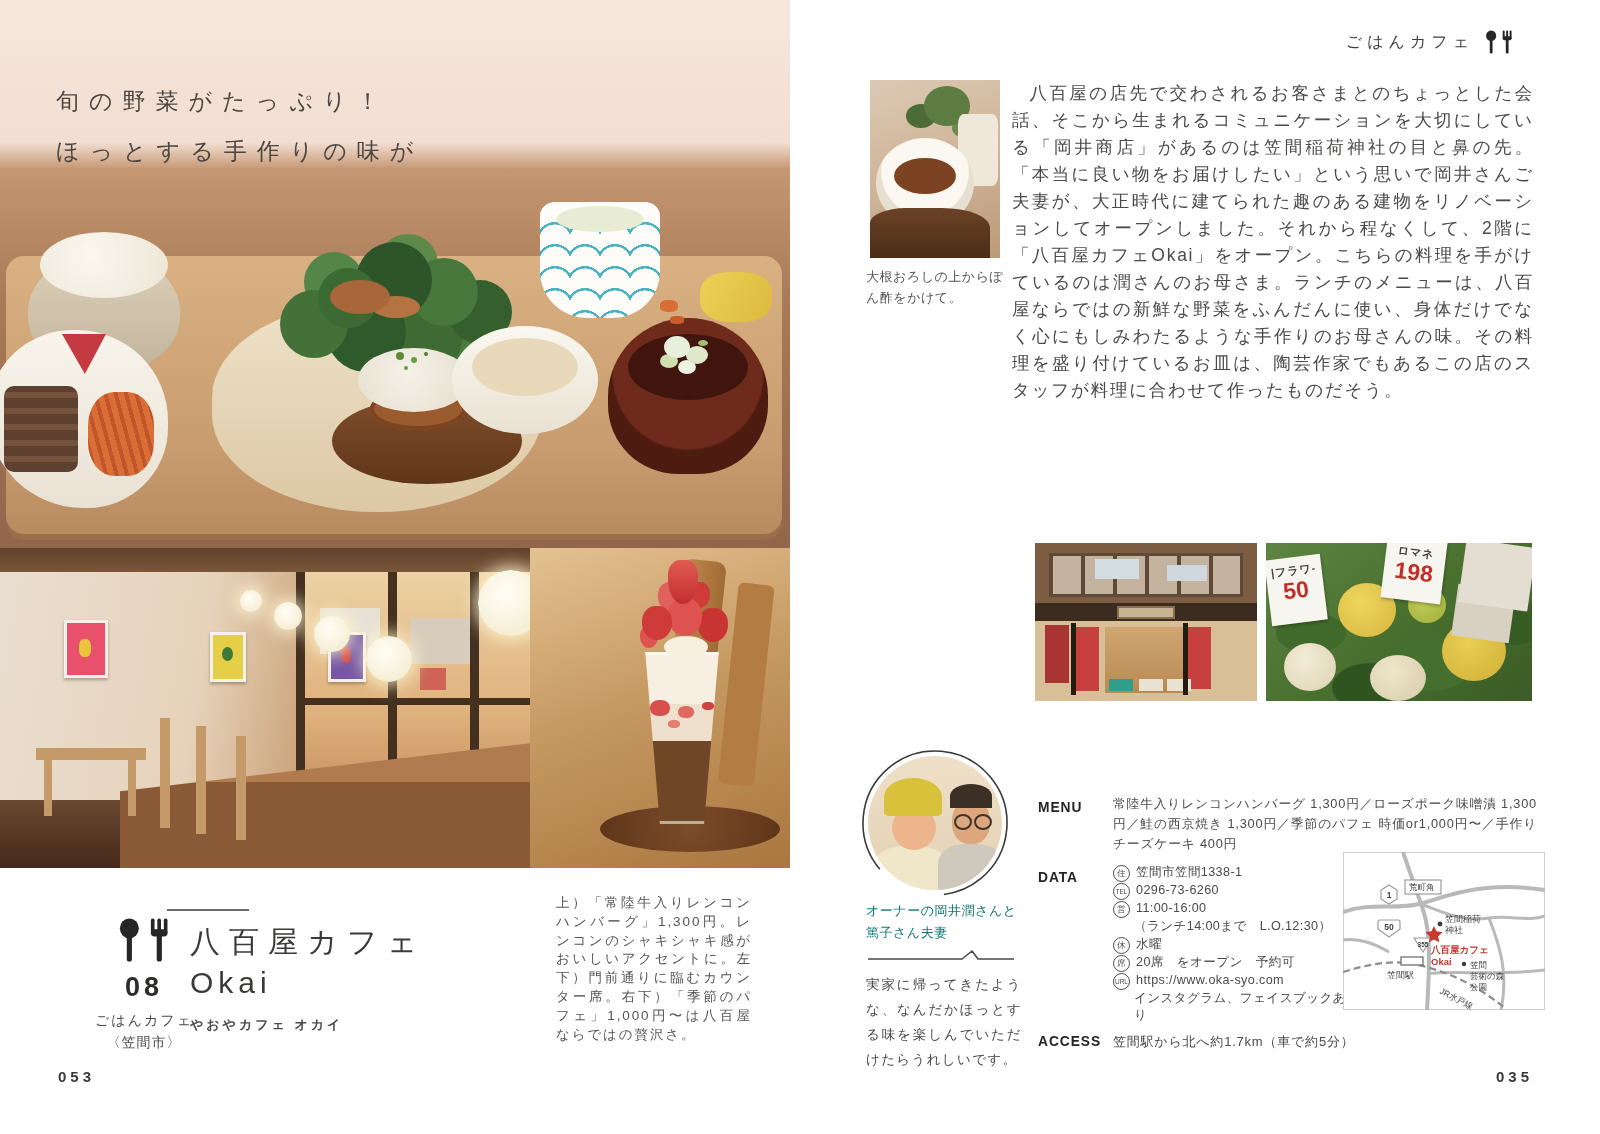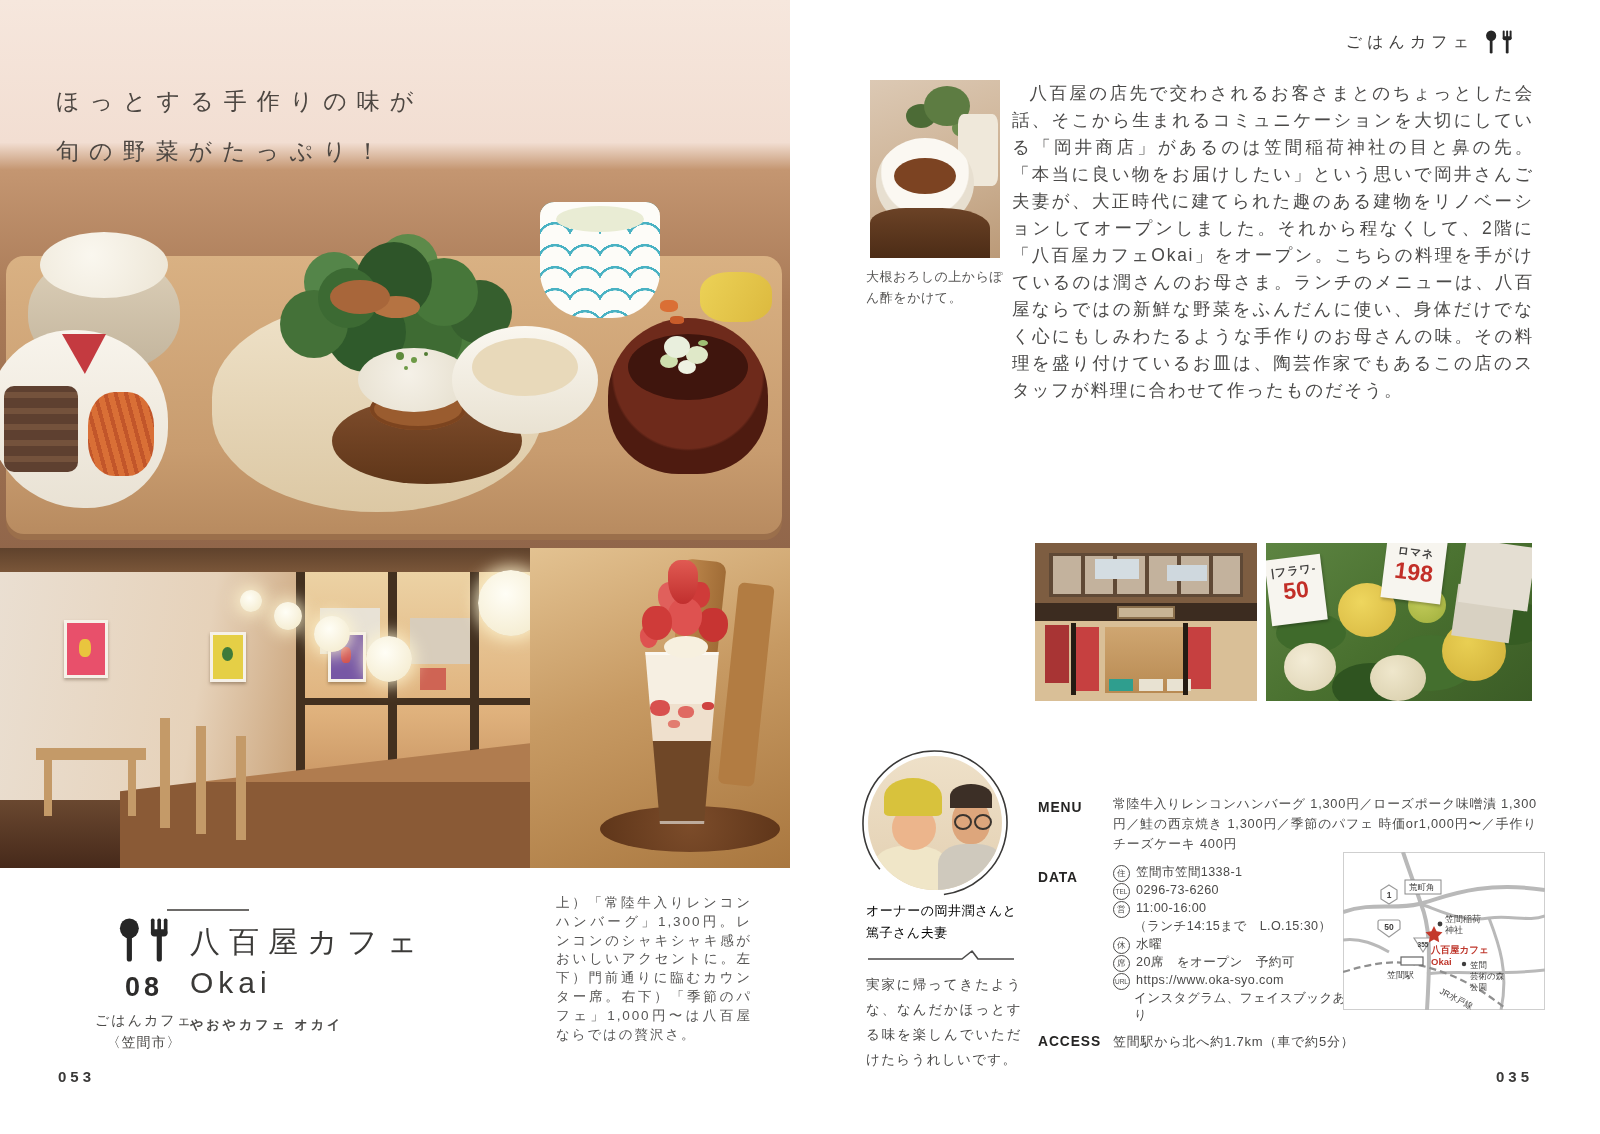--- a/index.html
+++ b/index.html
@@ -123,21 +123,21 @@
   #owner-photo{left:868px;top:756px;width:134px;height:134px;border-radius:50%;overflow:hidden;background:linear-gradient(180deg,#eee0c8,#e3d0b2);}
   .ow-beanie{left:16px;top:22px;width:58px;height:38px;border-radius:50% 50% 10% 10%;background:#d8c23c;}
   .ow-face-l{left:24px;top:50px;width:44px;height:44px;border-radius:50%;background:#ecb58c;}
   .ow-body-l{left:6px;top:90px;width:74px;height:48px;border-radius:40% 40% 0 0;background:#f0e6c8;}
   .ow-hair-r{left:82px;top:28px;width:42px;height:24px;border-radius:50% 50% 0 0;background:#3c2f26;}
   .ow-face-r{left:84px;top:44px;width:38px;height:44px;border-radius:45%;background:#dda67c;}
   .ow-glass{left:86px;top:58px;width:14px;height:12px;border:2px solid #3a342e;border-radius:50%;box-shadow:18px 0 0 -2px #fff0;}
   .ow-glass2{left:106px;top:58px;width:14px;height:12px;border:2px solid #3a342e;border-radius:50%;}
   .ow-body-r{left:70px;top:88px;width:66px;height:50px;border-radius:40% 40% 0 0;background:#cfc9bd;}
   #owner-ring{left:860px;top:748px;}
-  #owner-caption{left:866px;top:900px;width:152px;font-size:13px;line-height:22px;letter-spacing:.04em;color:#000000;}
+  #owner-caption{left:866px;top:900px;width:152px;font-size:13px;line-height:22px;letter-spacing:.04em;color:#0f766e;}
   #owner-divider{left:866px;top:948px;}
   #owner-quote{left:866px;top:972px;width:156px;font-size:13.5px;line-height:25px;letter-spacing:.1em;color:#4b4a49;text-align:justify;}
   
   .sec-label{font-size:15px;font-weight:bold;letter-spacing:1px;color:#262524;font-family:"Liberation Sans","DejaVu Sans",sans-serif;transform:scaleX(.92);transform-origin:left;}
   #menu-label{left:1038px;top:798px;}
   #menu-text{left:1113px;top:794px;width:424px;font-size:12.8px;line-height:20px;letter-spacing:.06em;color:#4b4a49;text-align:justify;}
   #data-label{left:1038px;top:868px;}
   #data-list{left:1113px;top:864px;width:240px;}
   .data-row{display:flex;align-items:flex-start;font-size:12.6px;line-height:17.6px;letter-spacing:.03em;color:#4b4a49;}
   .di{flex:0 0 15px;height:15px;margin:1px 6px 0 0;border:1px solid #4b4a49;border-radius:50%;font-size:8.5px;line-height:15px;text-align:center;color:#4b4a49;}
@@ -179,22 +179,22 @@
     <div class="abs sauce-bowl"></div>
     <div class="abs sauce-in"></div>
     <div class="abs teacup"></div>
     <div class="abs tea"></div>
     <div class="abs miso-bowl"></div>
     <div class="abs miso-in"></div>
     <div class="abs negi"></div>
     <div class="abs pickle"></div>
     <div class="abs carrot-bit"></div>
     <div id="headline" class="abs">
+      <span>旬の野菜がたっぷり！</span>
       <span>ほっとする手作りの味が</span>
-      <span>旬の野菜がたっぷり！</span>
     </div>
   </div>
 
   <div id="interior-photo" class="abs">
     <div class="abs ceil"></div>
     <div class="abs win-area" style="left:298px;top:24px;"></div>
     <div class="abs street1"></div>
     <div class="abs street2"></div>
     <div class="abs win-post" style="left:296px;"></div>
     <div class="abs win-post" style="left:388px;"></div>
@@ -350,21 +350,21 @@
     <div class="data-row">
       <span class="di wide">TEL</span>
       <span>0296-73-6260</span>
     </div>
     <div class="data-row">
       <span class="di">営</span>
       <span>11:00-16:00</span>
     </div>
     <div class="data-row">
       <span class="di none"></span>
-      <span>（ランチ14:15まで　L.O.15:30）</span>
+      <span>（ランチ14:00まで　L.O.12:30）</span>
     </div>
     <div class="data-row">
       <span class="di">休</span>
       <span>水曜</span>
     </div>
     <div class="data-row">
       <span class="di">席</span>
       <span>20席　をオープン　予約可</span>
     </div>
     <div class="data-row">

